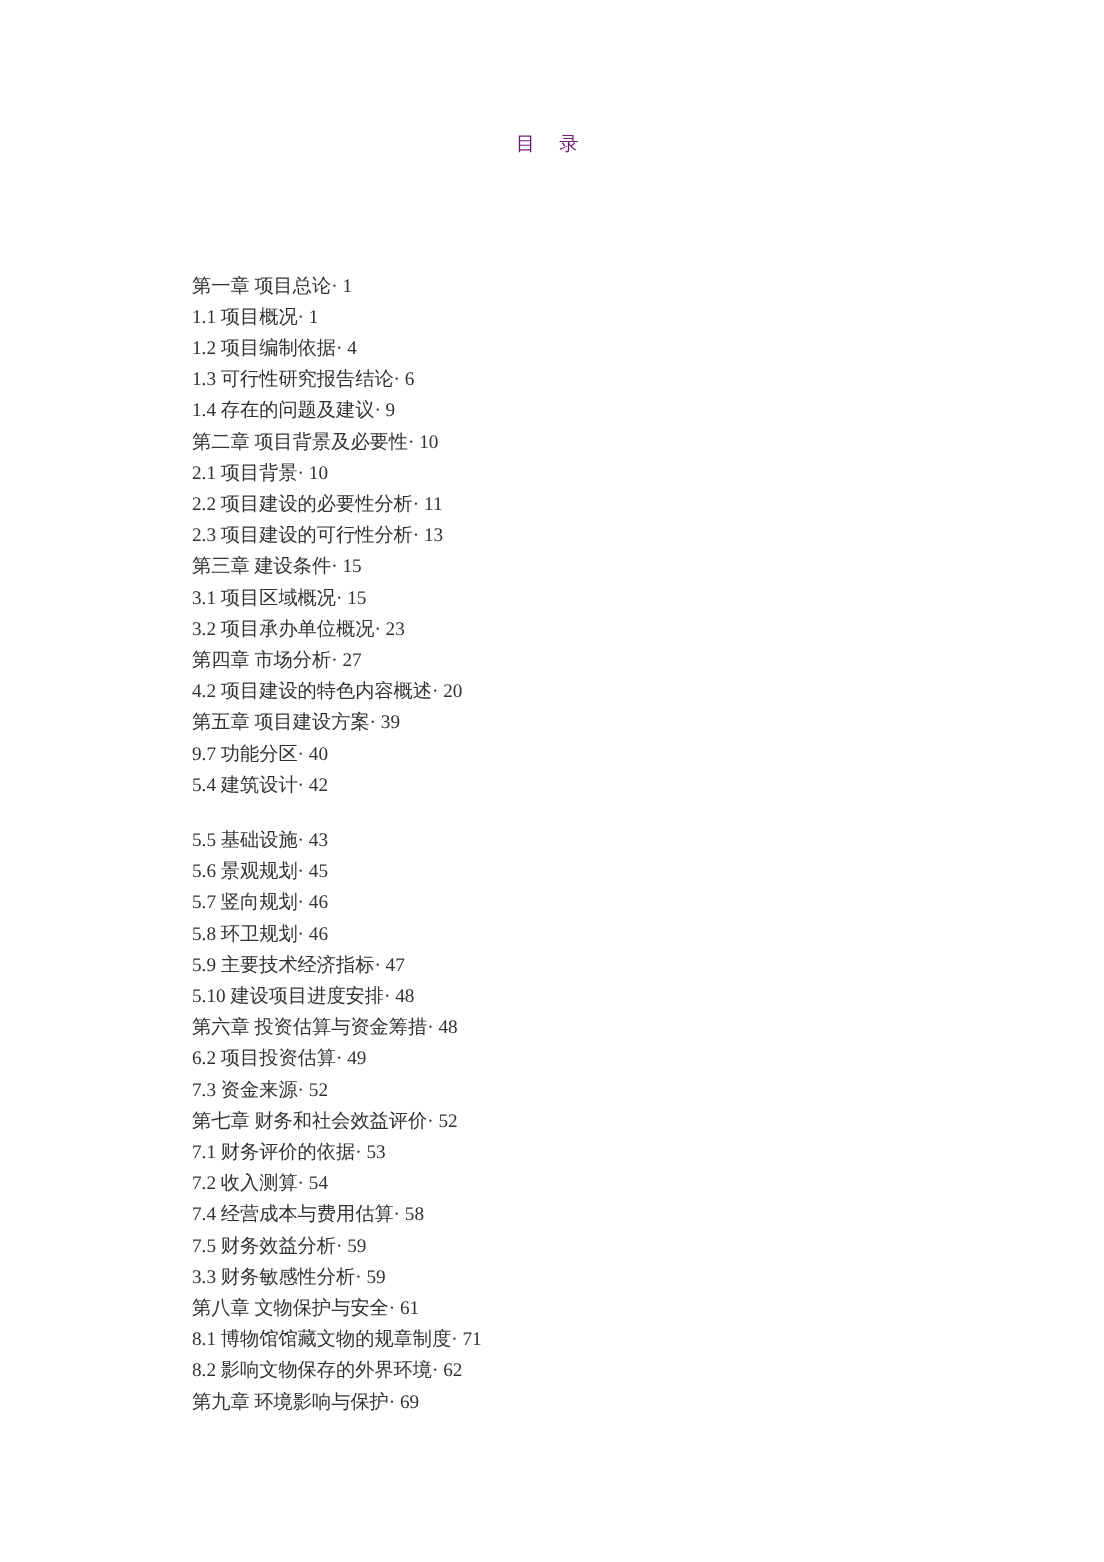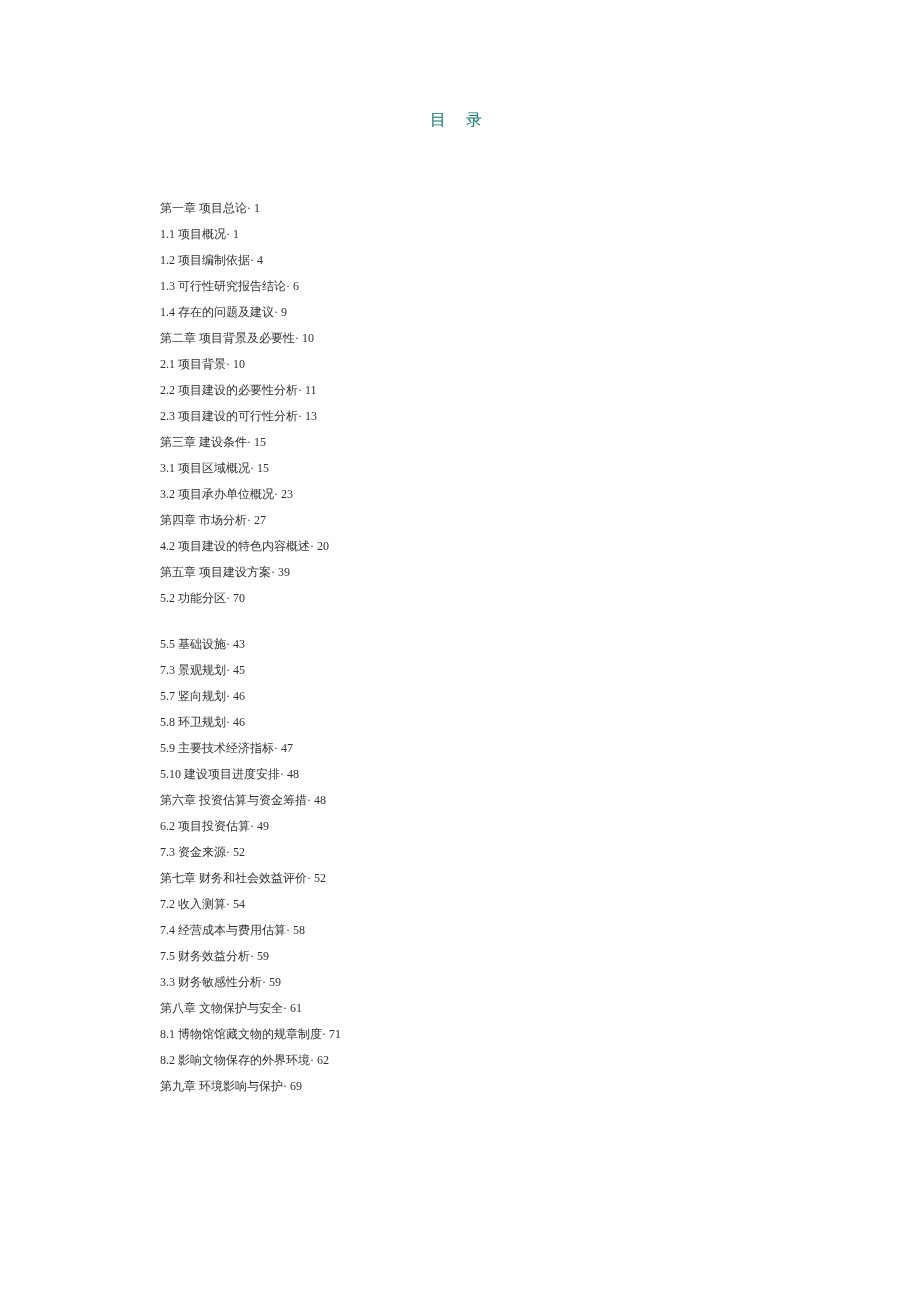--- a/index.html
+++ b/index.html
@@ -10,25 +10,25 @@
     width: 920px;
   }
   .page {
     padding: 110px 160px 80px 160px;
     color: #323232;
   }
   .title {
     text-align: center;
     font-size: 16px;
     letter-spacing: 8px;
-    margin-bottom: 64px;
-    color: #0f766e;
+    margin-bottom: 95px;
+    color: #701a75;
   }
   .toc-entry {
-    font-size: 12px;
+    font-size: 16px;
     line-height: 26px;
     color: #323232;
   }
   .toc-block2 {
     margin-top: 20px;
   }
 </style>
 </head>
 <body>
 
@@ -44,34 +44,36 @@
     <div class="toc-entry">第二章  项目背景及必要性· 10</div>
     <div class="toc-entry">2.1 项目背景· 10</div>
     <div class="toc-entry">2.2 项目建设的必要性分析· 11</div>
     <div class="toc-entry">2.3 项目建设的可行性分析· 13</div>
     <div class="toc-entry">第三章  建设条件· 15</div>
     <div class="toc-entry">3.1 项目区域概况· 15</div>
     <div class="toc-entry">3.2 项目承办单位概况· 23</div>
     <div class="toc-entry">第四章  市场分析· 27</div>
     <div class="toc-entry">4.2 项目建设的特色内容概述· 20</div>
     <div class="toc-entry">第五章  项目建设方案· 39</div>
-    <div class="toc-entry">5.2 功能分区· 70</div>
+    <div class="toc-entry">9.7 功能分区· 40</div>
+    <div class="toc-entry">5.4 建筑设计· 42</div>
   </div>
 
   <div class="toc-block2">
     <div class="toc-entry">5.5 基础设施· 43</div>
-    <div class="toc-entry">7.3 景观规划· 45</div>
+    <div class="toc-entry">5.6 景观规划· 45</div>
     <div class="toc-entry">5.7 竖向规划· 46</div>
     <div class="toc-entry">5.8 环卫规划· 46</div>
     <div class="toc-entry">5.9 主要技术经济指标· 47</div>
     <div class="toc-entry">5.10 建设项目进度安排· 48</div>
     <div class="toc-entry">第六章  投资估算与资金筹措· 48</div>
     <div class="toc-entry">6.2 项目投资估算· 49</div>
     <div class="toc-entry">7.3 资金来源· 52</div>
     <div class="toc-entry">第七章  财务和社会效益评价· 52</div>
+    <div class="toc-entry">7.1 财务评价的依据· 53</div>
     <div class="toc-entry">7.2 收入测算· 54</div>
     <div class="toc-entry">7.4 经营成本与费用估算· 58</div>
     <div class="toc-entry">7.5 财务效益分析· 59</div>
     <div class="toc-entry">3.3 财务敏感性分析· 59</div>
     <div class="toc-entry">第八章  文物保护与安全· 61</div>
     <div class="toc-entry">8.1 博物馆馆藏文物的规章制度· 71</div>
     <div class="toc-entry">8.2 影响文物保存的外界环境· 62</div>
     <div class="toc-entry">第九章  环境影响与保护· 69</div>
   </div>
 </div>

